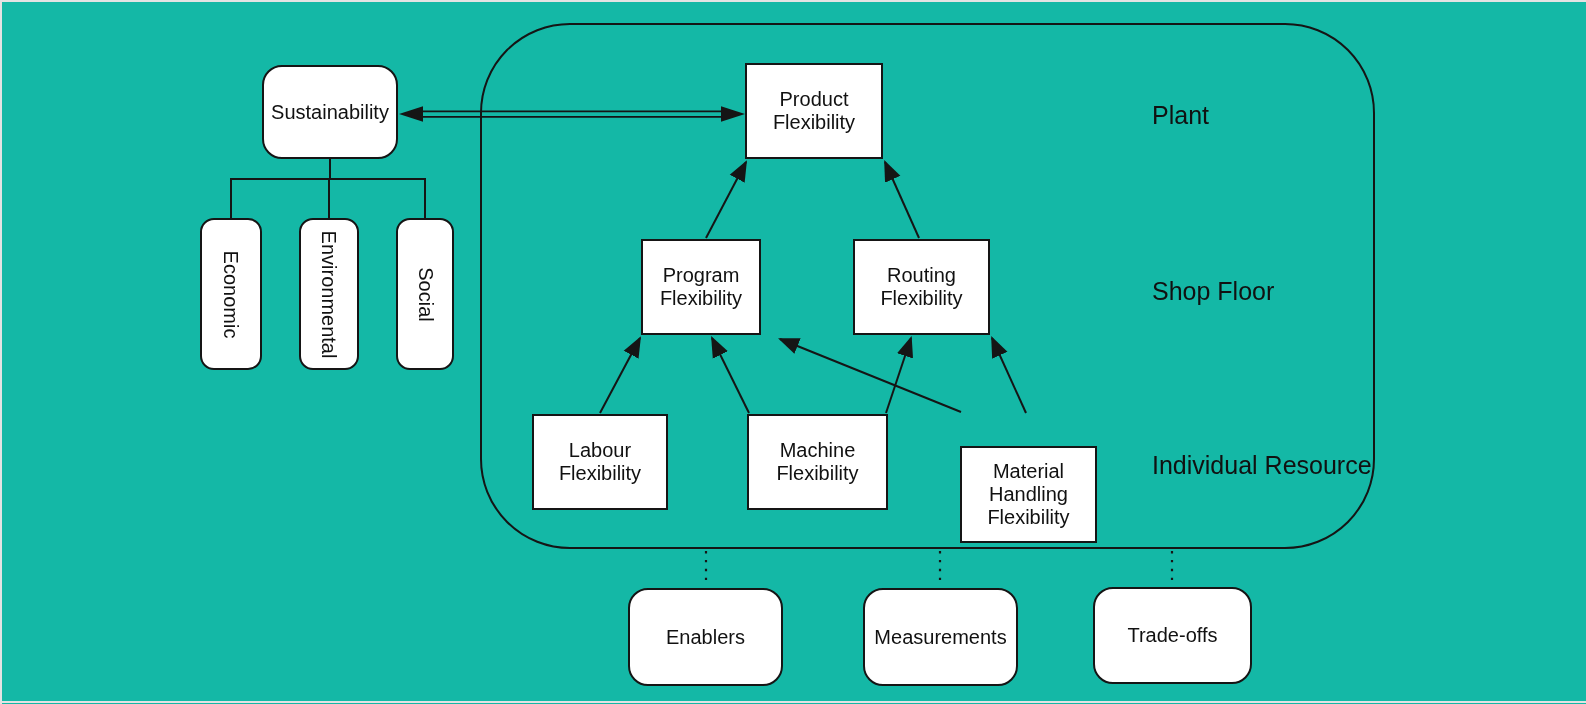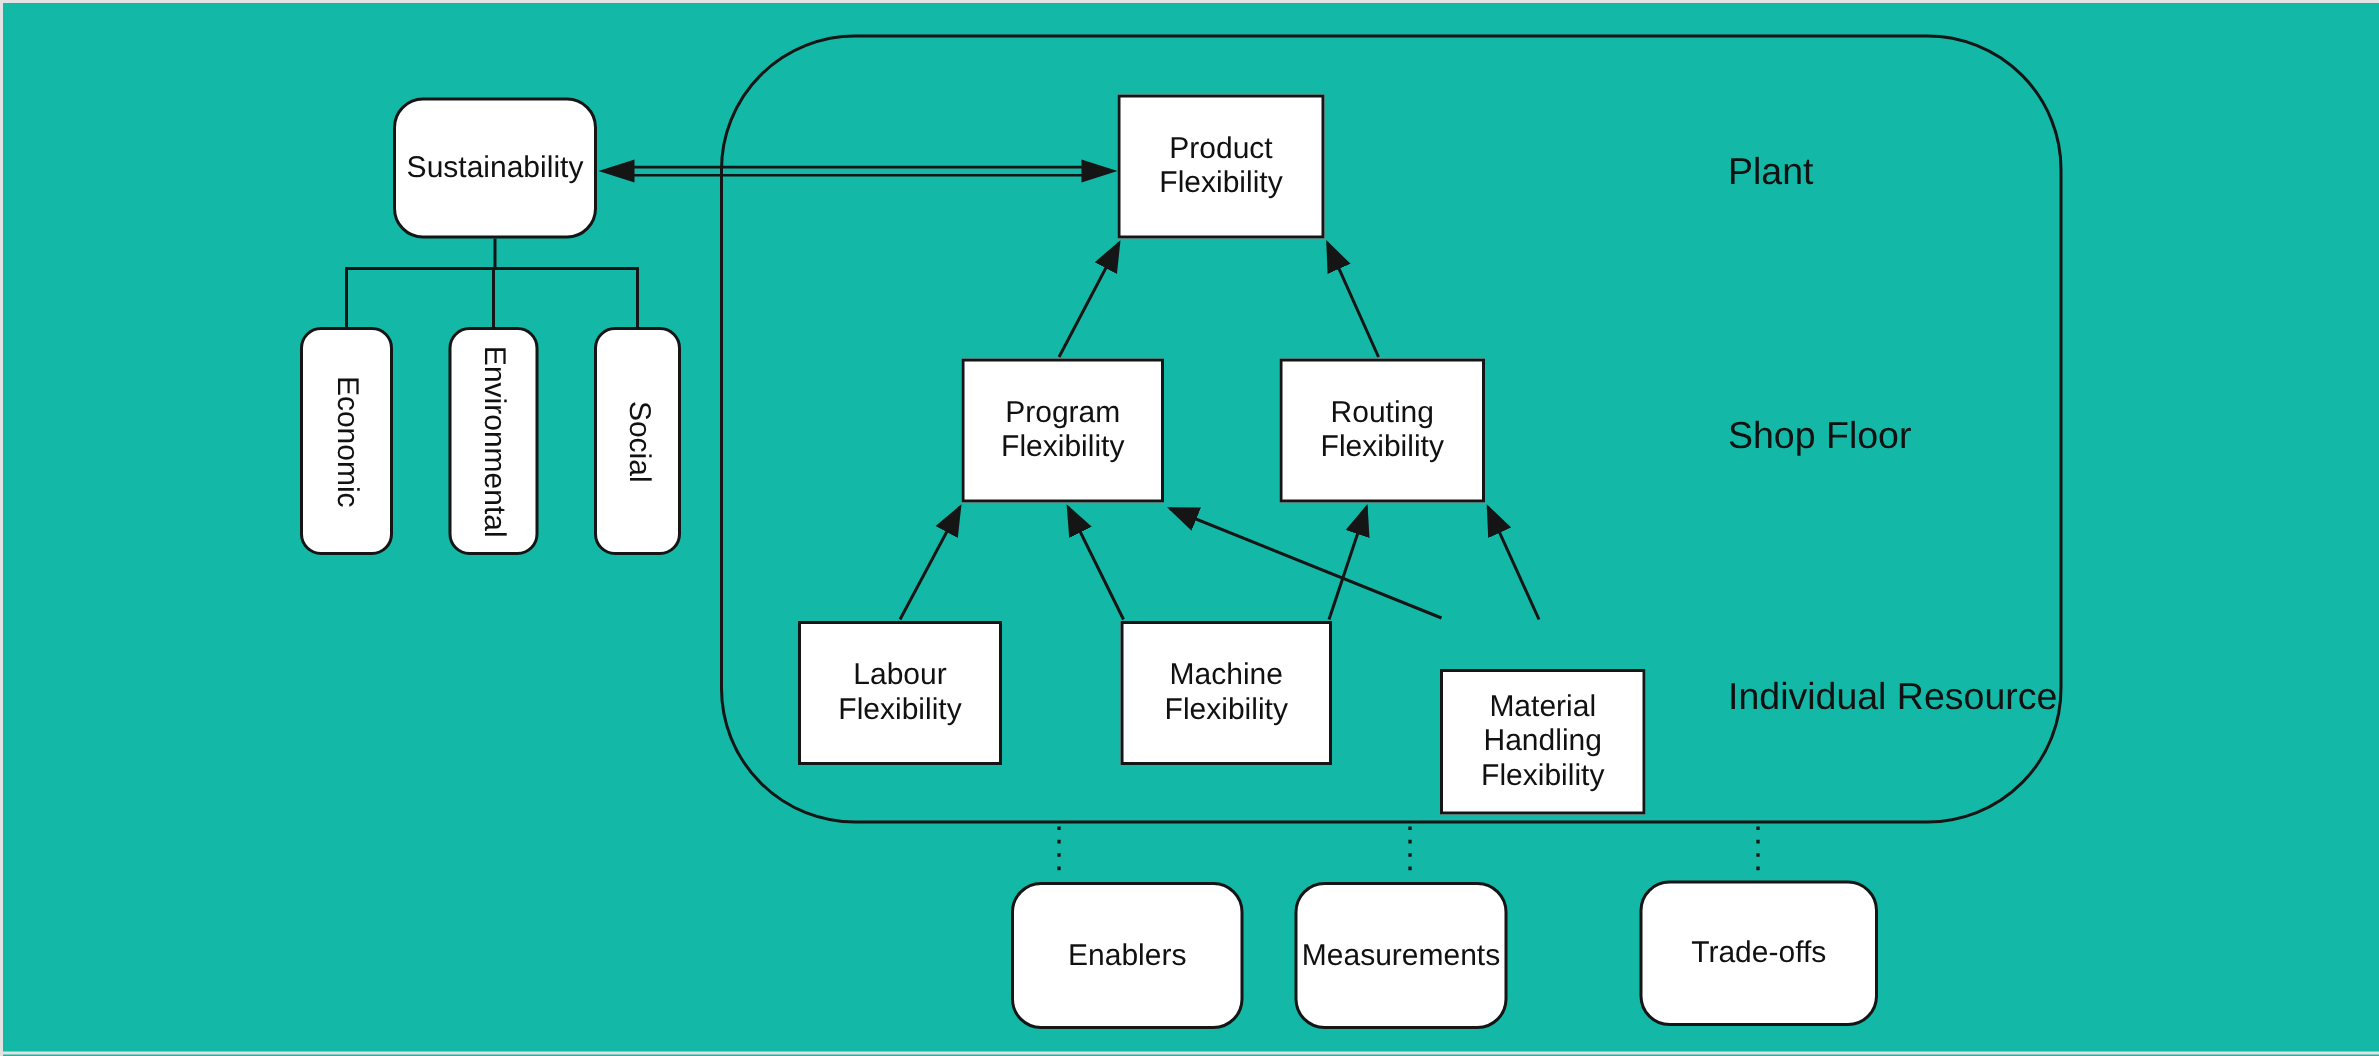--- a/index.html
+++ b/index.html
@@ -77,43 +77,43 @@
   <div class="node rounded-md" style="left:299px;top:218px;width:60px;height:152px;">
     <span class="vtext">Environmental</span>
   </div>
   <div class="node rounded-md" style="left:396px;top:218px;width:58px;height:152px;">
     <span class="vtext">Social</span>
   </div>
 
   <div class="node" style="left:745px;top:63px;width:138px;height:96px;">
     <span class="nodelabel">Product Flexibility</span>
   </div>
-  <div class="node" style="left:641px;top:239px;width:135px;height:96px;align-items:center;">
+  <div class="node" style="left:641px;top:239px;width:120px;height:96px;align-items:center;">
     <span class="nodelabel">Program Flexibility</span>
   </div>
   <div class="node" style="left:853px;top:239px;width:137px;height:96px;">
     <span class="nodelabel">Routing Flexibility</span>
   </div>
   <div class="node" style="left:532px;top:414px;width:136px;height:96px;">
     <span class="nodelabel">Labour Flexibility</span>
   </div>
   <div class="node" style="left:747px;top:414px;width:141px;height:96px;">
     <span class="nodelabel">Machine Flexibility</span>
   </div>
   <div class="node" style="left:960px;top:414px;width:137px;height:97px;margin-top:32px;">
     <span class="nodelabel">Material Handling Flexibility</span>
   </div>
 
   <div class="level-label" style="left:1152px;top:115px;text-align:right;">Plant</div>
   <div class="level-label" style="left:1152px;top:291px;">Shop Floor</div>
   <div class="level-label" style="left:1152px;top:465px;">Individual Resource</div>
 
-  <div class="node rounded-lg" style="left:628px;top:588px;width:155px;height:98px;margin-left:46px;">
+  <div class="node rounded-lg" style="left:628px;top:588px;width:155px;height:98px;">
     <span class="nodelabel">Enablers</span>
   </div>
-  <div class="node rounded-lg" style="left:863px;top:588px;width:142px;height:98px;">
+  <div class="node rounded-lg" style="left:863px;top:588px;width:155px;height:98px;">
     <span class="nodelabel">Measurements</span>
   </div>
   <div class="node rounded-lg" style="left:1093px;top:587px;width:159px;height:97px;">
     <span class="nodelabel">Trade-offs</span>
   </div>
 
 </div>
 
 </body></html>

